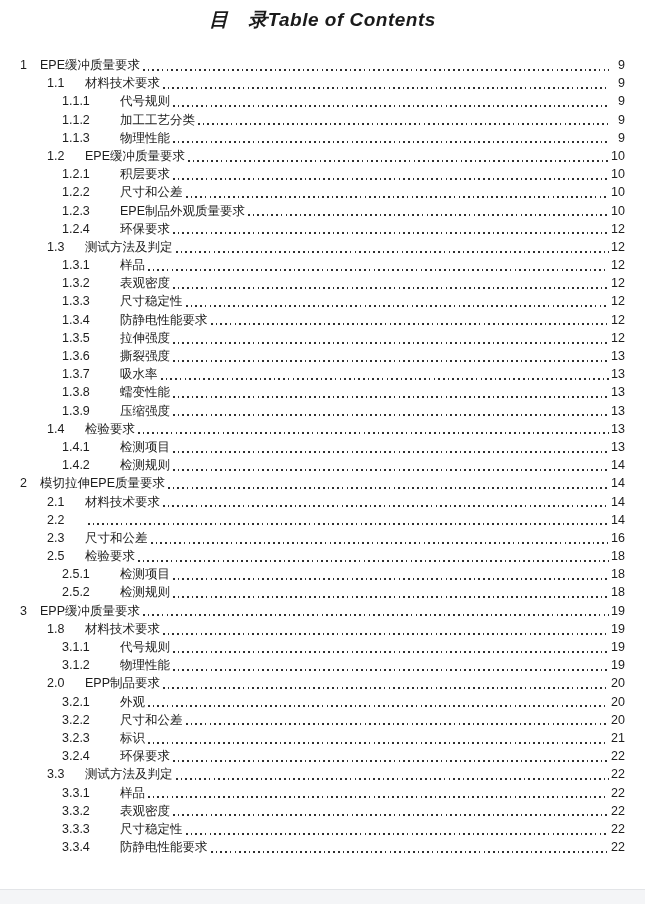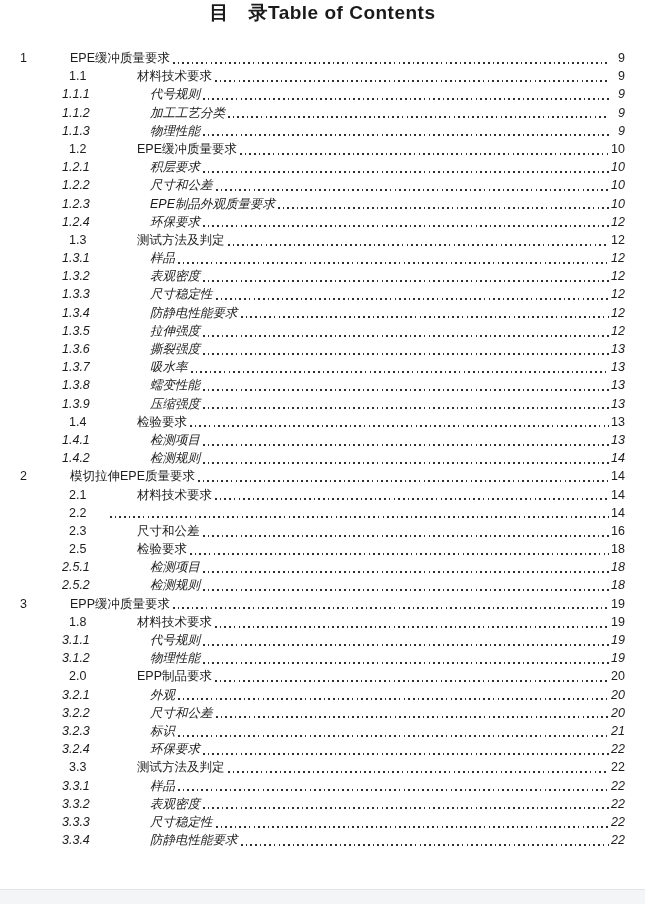--- a/index.html
+++ b/index.html
@@ -11,45 +11,47 @@
     overflow:hidden;
   }
   .doc-page {
     position:absolute;
     left:0; top:0; right:0;
     height:889px;
     background:#ffffff;
   }
   .doc-title {
     text-align:center;
+    padding-top:7px;
     font-size:19px;
     font-weight:bold;
     color:#1a1a1a;
     letter-spacing:0.5px;
+    font-style:italic;
   }
   .toc-list {
     margin-top:23px;
   }
   .toc-row {
     display:flex;
     align-items:baseline;
     height:18.2px;
     line-height:18.2px;
     font-size:12.5px;
     color:#1c1c1c;
     padding-right:20px;
     white-space:nowrap;
   }
   .toc-row .num   { flex:none; }
-  .toc-row .label { flex:none;margin-left:30px; }
+  .toc-row .label { flex:none; }
   .lvl1 { padding-left:20px; font-weight:400; }
   .lvl1 .num { width:20px; }
-  .lvl2 { padding-left:69px; }
+  .lvl2 { padding-left:47px; }
   .lvl2 .num { width:38px; }
-  .lvl3 { padding-left:62px;font-style:italic; }
+  .lvl3 { padding-left:62px; }
   .lvl3 .num { width:58px; }
   .dots {
     flex:1;
     height:2px;
     align-self:flex-end;
     margin:0 2px 3.5px 3px;
     background-image:repeating-linear-gradient(to right, #2f2f2f 0 1.6px, transparent 1.6px 4.7px);
   }
   .pg {
     flex:none;

